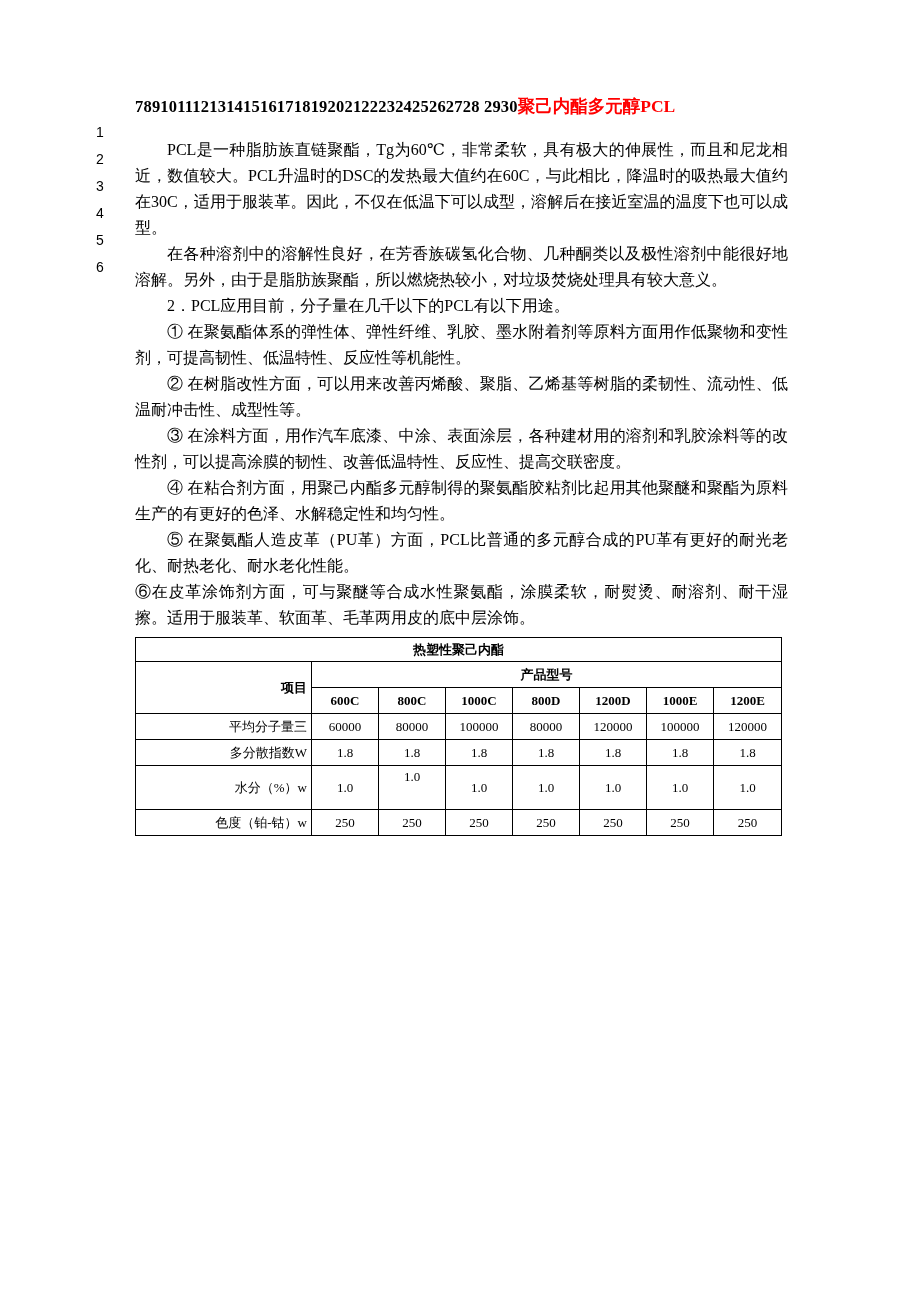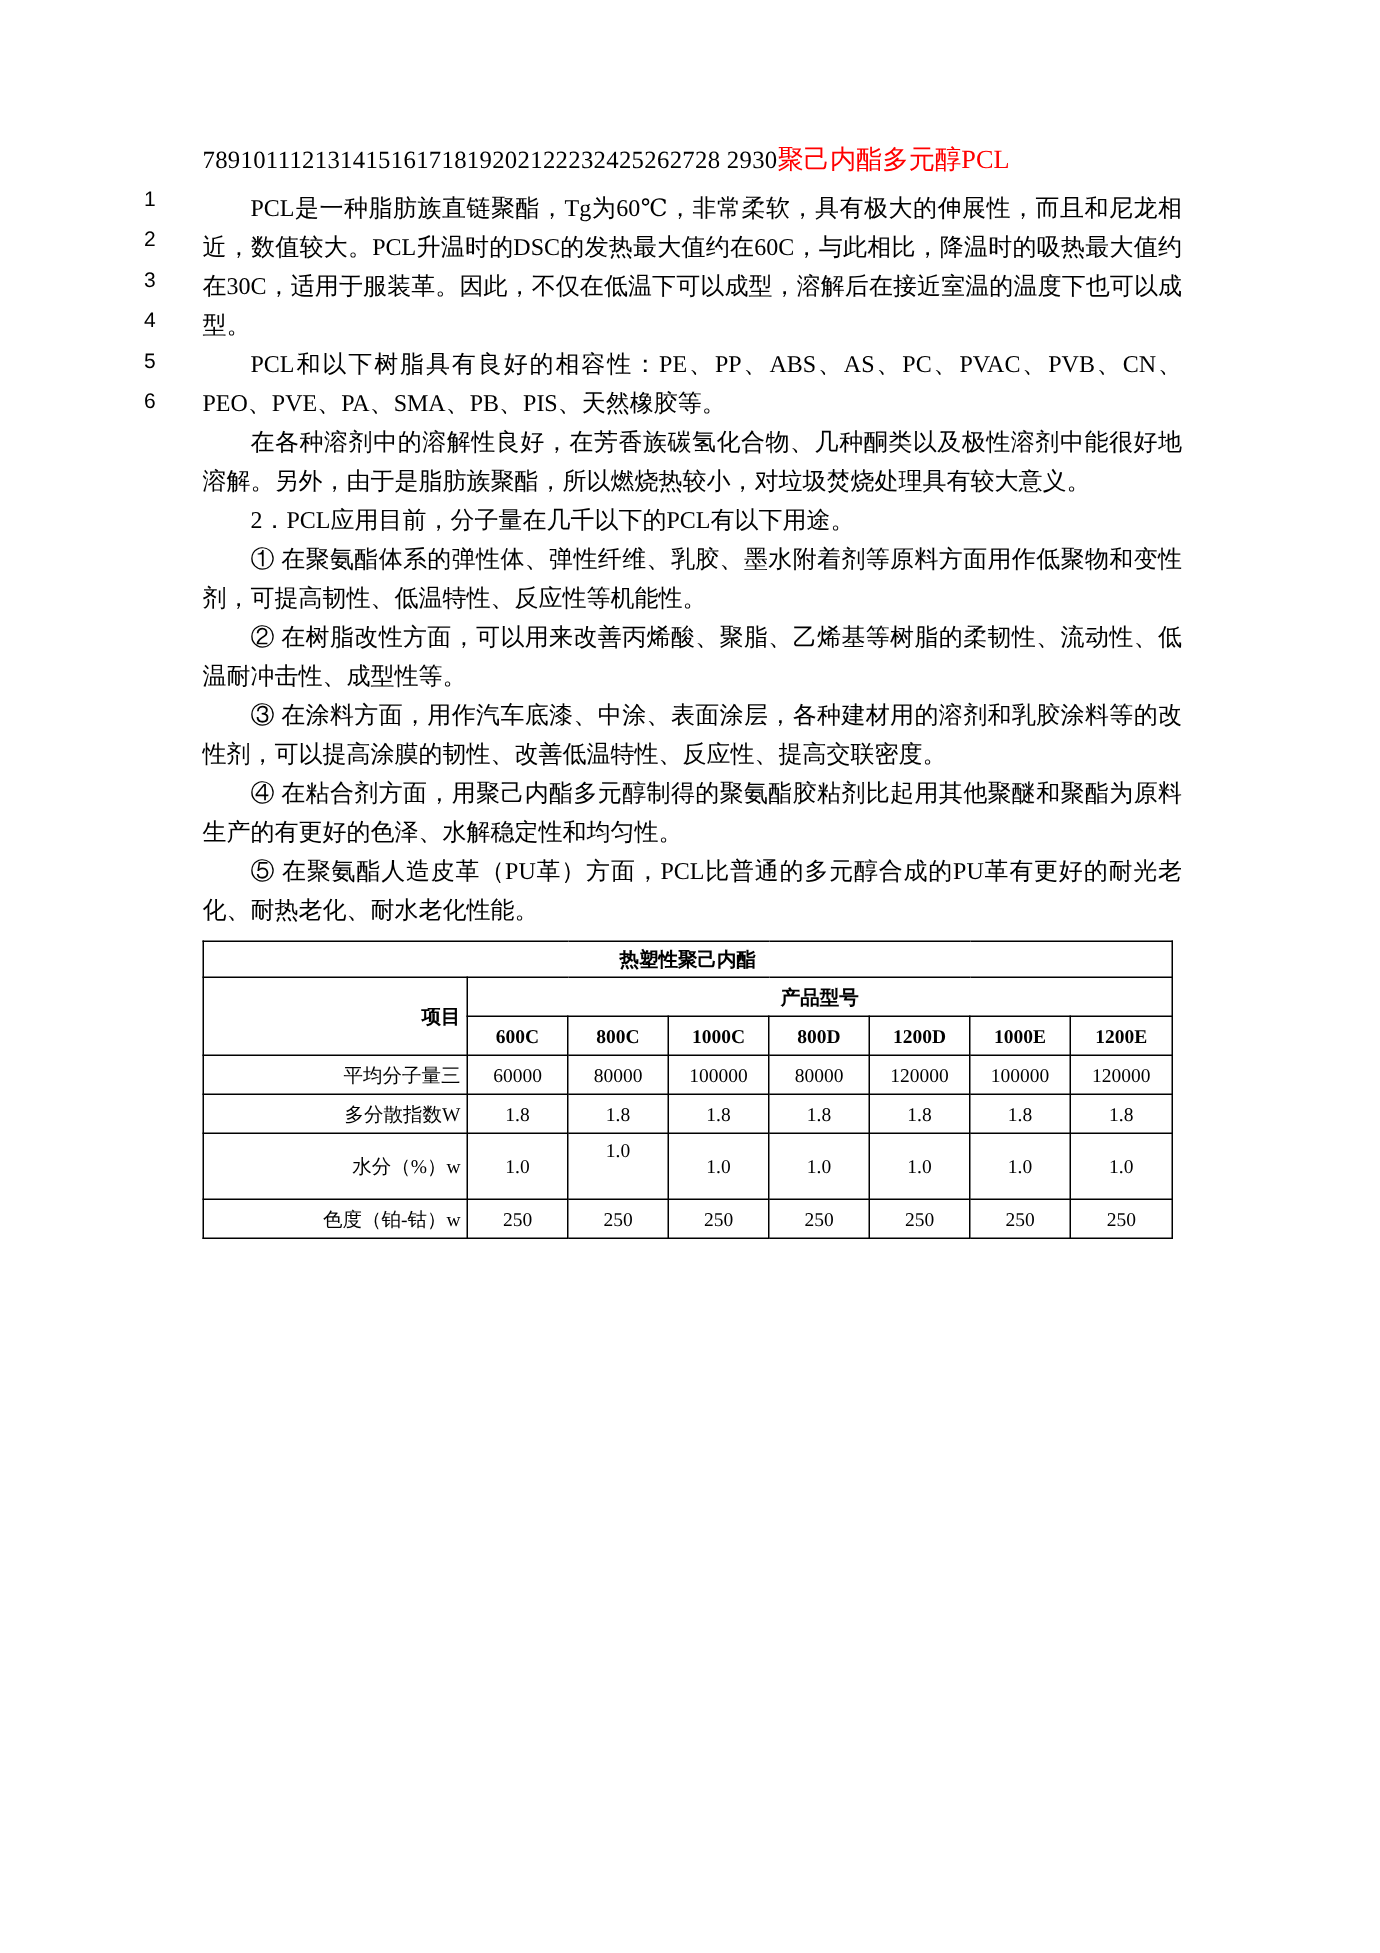--- a/index.html
+++ b/index.html
@@ -21,24 +21,24 @@
     width: 18px;
     font-family: "Liberation Sans", "DejaVu Sans", sans-serif;
     font-size: 14px; line-height: 27px; text-align: left;
     color: #000;
   }
   .content {
     position: absolute; left: 135px; top: 94px;
     width: 653px;
   }
   .title-line {
-    font-weight: normal;
+    font-weight: bold;
     font-size: 16.5px;
     line-height: 24px;
-    margin-bottom: 8px;
+    margin-bottom: 18px;
     white-space: nowrap;
   }
   .title-numbers { color: #000000; letter-spacing: 0.2px; }
   .title-red { font-size: 17.5px; }
   .para {
     font-size: 16px;
     line-height: 26px;
     text-align: justify;
     text-justify: inter-ideograph;
   }
@@ -80,28 +80,28 @@
       <div>5</div>
       <div>6</div>
     </div>
 
   <div class="content">
 
     <div class="title-line"><span class="title-numbers">78910111213141516171819202122232425262728 2930</span><span class="title-red" style="color: rgb(255, 0, 0);">聚己内酯多元醇PCL</span></div>
 
     <div>
         <p class="para indent">PCL是一种脂肪族直链聚酯，Tg为60℃，非常柔软，具有极大的伸展性，而且和尼龙相近，数值较大。PCL升温时的DSC的发热最大值约在60C，与此相比，降温时的吸热最大值约在30C，适用于服装革。因此，不仅在低温下可以成型，溶解后在接近室温的温度下也可以成型。</p>
-        <p class="para indent">PCL和以下树脂具有良好的相容性：PE、PP、ABS、AS、PC、PVAC、PVB、CN、PEO、PVE、PA、SMA、PB、PIS、天然橡胶等。</p>
         <p class="para indent">在各种溶剂中的溶解性良好，在芳香族碳氢化合物、几种酮类以及极性溶剂中能很好地溶解。另外，由于是脂肪族聚酯，所以燃烧热较小，对垃圾焚烧处理具有较大意义。</p>
         <p class="para indent">2．PCL应用目前，分子量在几千以下的PCL有以下用途。</p>
         <p class="para indent">① 在聚氨酯体系的弹性体、弹性纤维、乳胶、墨水附着剂等原料方面用作低聚物和变性剂，可提高韧性、低温特性、反应性等机能性。</p>
         <p class="para indent">② 在树脂改性方面，可以用来改善丙烯酸、聚脂、乙烯基等树脂的柔韧性、流动性、低温耐冲击性、成型性等。</p>
         <p class="para indent">③ 在涂料方面，用作汽车底漆、中涂、表面涂层，各种建材用的溶剂和乳胶涂料等的改性剂，可以提高涂膜的韧性、改善低温特性、反应性、提高交联密度。</p>
         <p class="para indent">④ 在粘合剂方面，用聚己内酯多元醇制得的聚氨酯胶粘剂比起用其他聚醚和聚酯为原料生产的有更好的色泽、水解稳定性和均匀性。</p>
         <p class="para indent">⑤ 在聚氨酯人造皮革（PU革）方面，PCL比普通的多元醇合成的PU革有更好的耐光老化、耐热老化、耐水老化性能。</p>
+        <p class="para">⑥在皮革涂饰剂方面，可与聚醚等合成水性聚氨酯，涂膜柔软，耐熨烫、耐溶剂、耐干湿擦。适用于服装革、软面革、毛革两用皮的底中层涂饰。</p>
       </div>
 
     <table class="spec-table">
       <colgroup>
         <col style="width:176px">
         <col style="width:67px">
           <col style="width:67px">
           <col style="width:67px">
         <col style="width:67px">
           <col style="width:67px">

